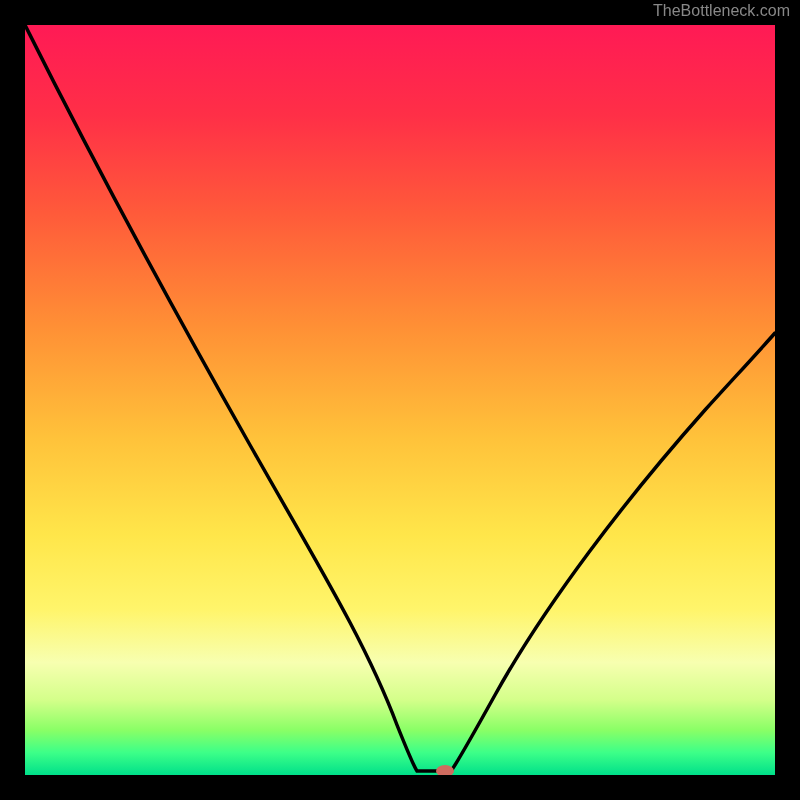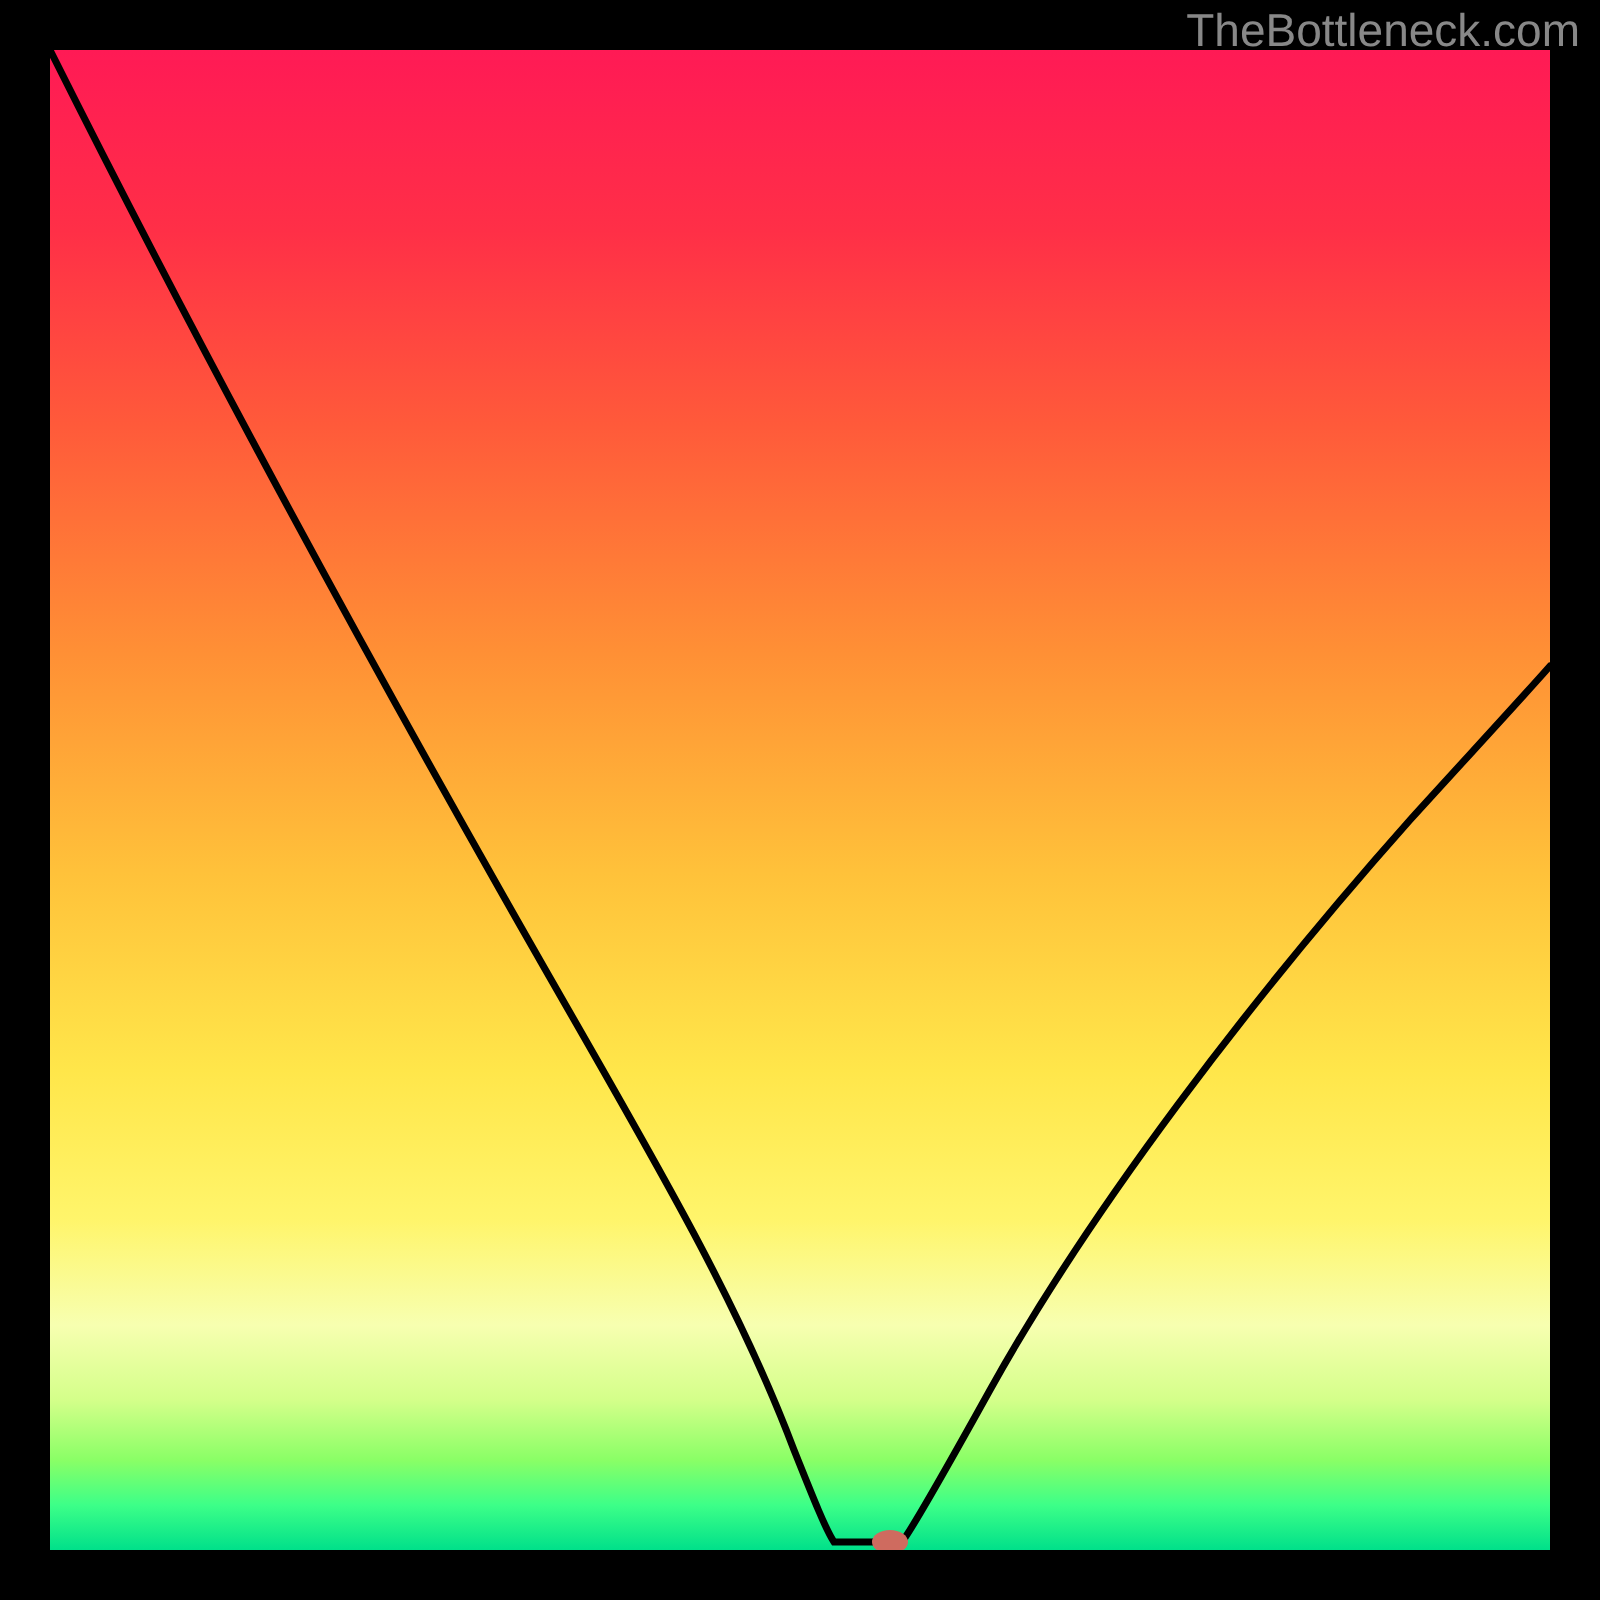--- a/index.html
+++ b/index.html
@@ -9,21 +9,21 @@
     height: 800px;
     background: #000;
     font-family: Arial, sans-serif;
     position: relative;
   }
   .watermark {
     position: absolute;
     top: 2px;
     right: 10px;
     color: #888;
-    font-size: 23px;
+    font-size: 16px;
     font-family: Arial, sans-serif;
     z-index: 10;
   }
   .plot-area {
     position: absolute;
     left: 25px;
     top: 25px;
     width: 750px;
     height: 750px;
   }

